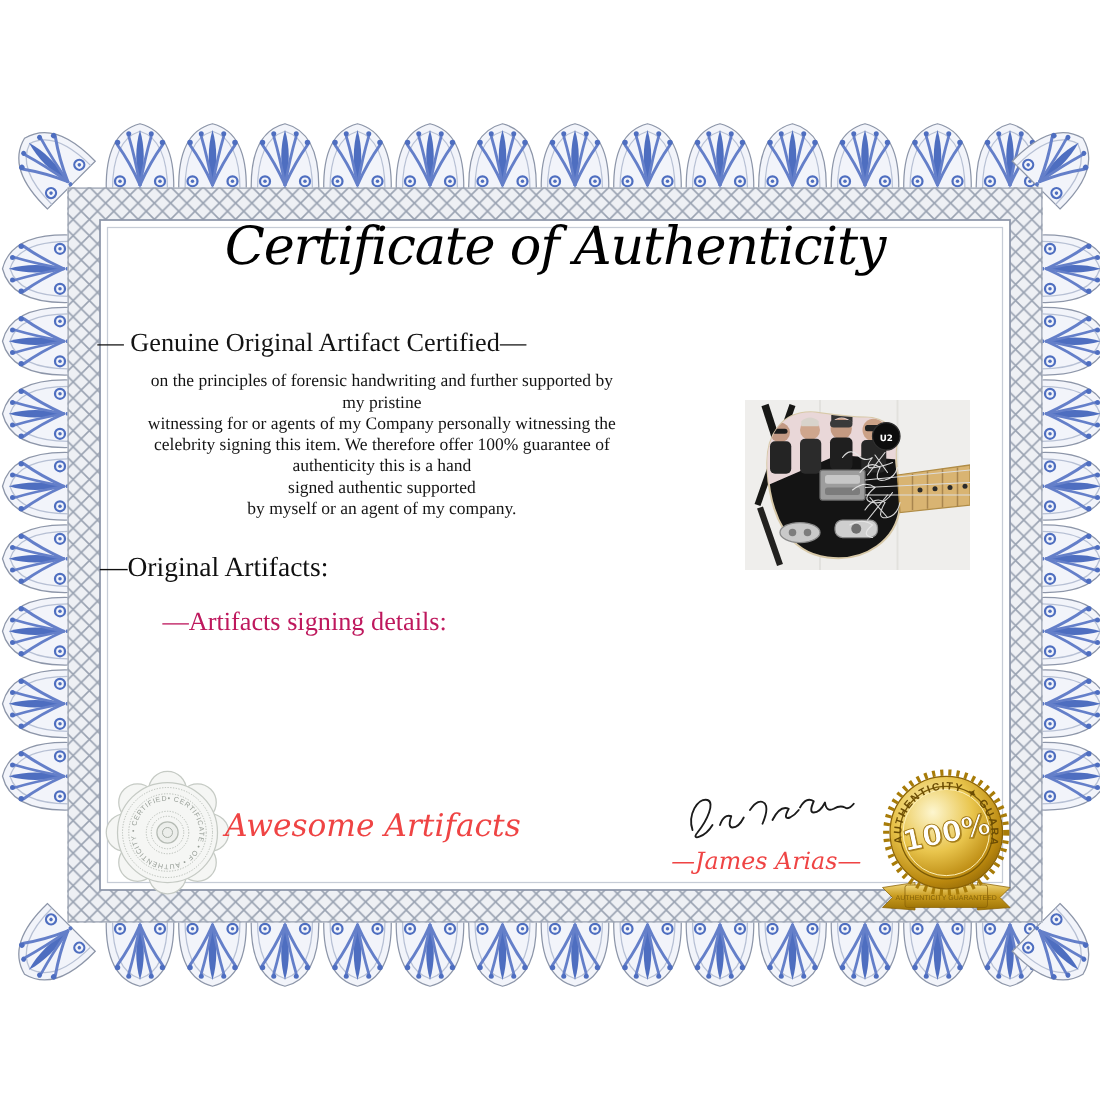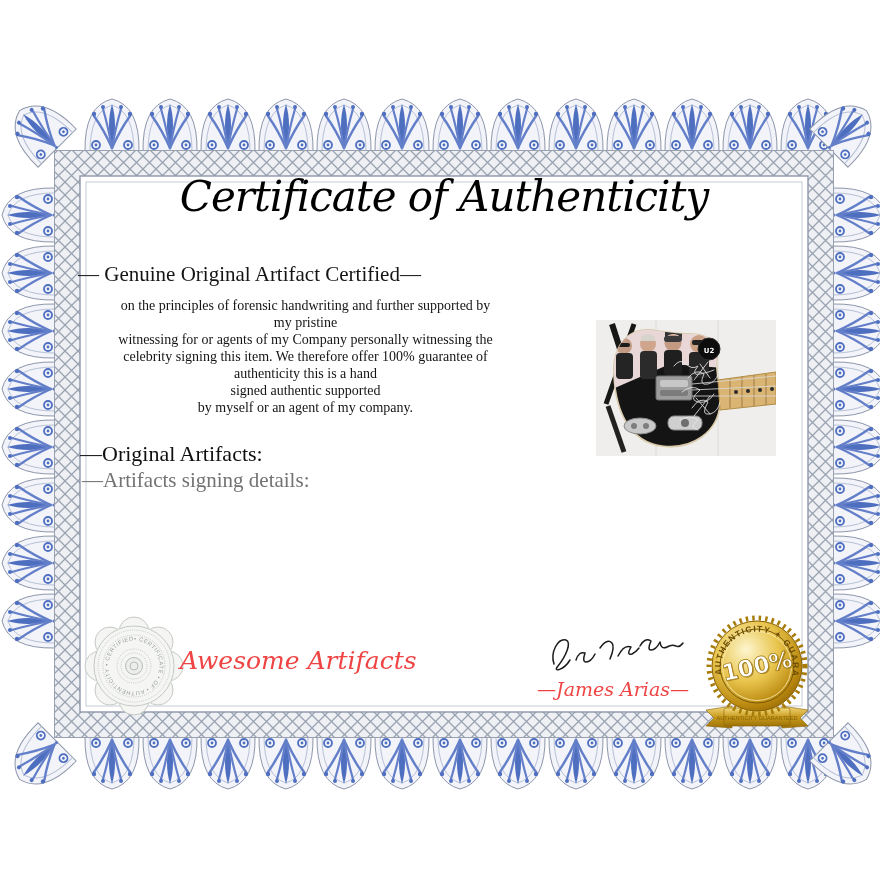--- a/index.html
+++ b/index.html
@@ -6,21 +6,21 @@
   .page{position:relative;width:880px;height:888px;background:#ffffff;overflow:hidden;
         font-family:"Liberation Serif", "DejaVu Serif", serif;color:#1a1a1a;}
   #border-svg{position:absolute;left:0;top:0;}
   .abs{position:absolute;}
   .cert-title{left:78px;top:172px;width:732px;text-align:center;
         font-family:"DejaVu Serif", serif;font-style:italic;font-weight:500;
         font-size:42px;letter-spacing:-1px;color:#000;}
   .cert-subtitle{left:78px;top:262px;width:732px;font-size:21px;color:#141414;}
   .cert-body{left:78px;top:297px;width:455px;text-align:center;font-size:14px;line-height:17px;color:#141414;}
   .sec-head-1{left:80px;top:441px;font-size:22px;color:#0f0f0f;}
-  .sec-head-2{left:82px;top:468px;font-size:21px;color:#737373;}
+  .sec-head-2{left:82px;top:485px;font-size:21px;color:#be185d;padding-left:48px;}
   .photo-box{left:596px;top:320px;width:180px;height:136px;}
   .emb-seal{left:84px;top:616px;width:100px;height:100px;}
   .company-name{left:180px;top:646px;width:350px;
         font-family:"DejaVu Serif", serif;font-style:italic;font-size:25px;color:#ef4444;}
   .company-tagline{left:130px;top:676px;width:450px;text-align:center;
         font-family:"DejaVu Serif", serif;font-style:italic;font-size:16px;color:#2a2a2a;}
   .sig-svg{left:540px;top:628px;width:150px;height:52px;}
   .sig-printed{left:528px;top:678px;width:170px;text-align:center;
         font-family:"DejaVu Serif", serif;font-style:italic;font-size:19px;color:#ef4444;}
   .gold-seal{left:702px;top:614px;width:110px;height:124px;}

